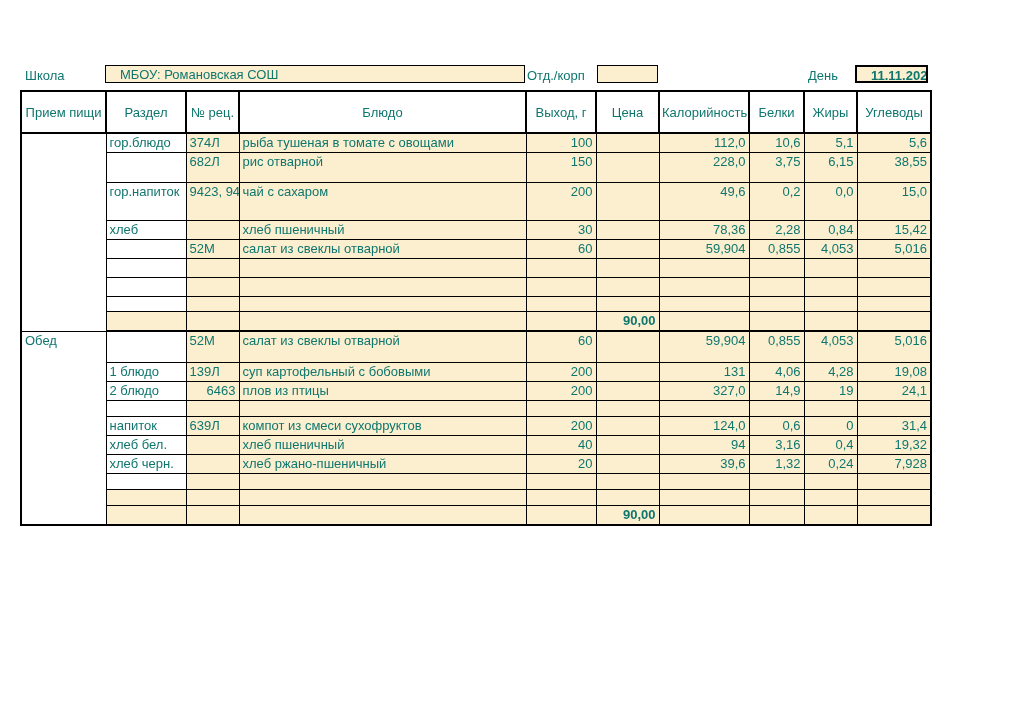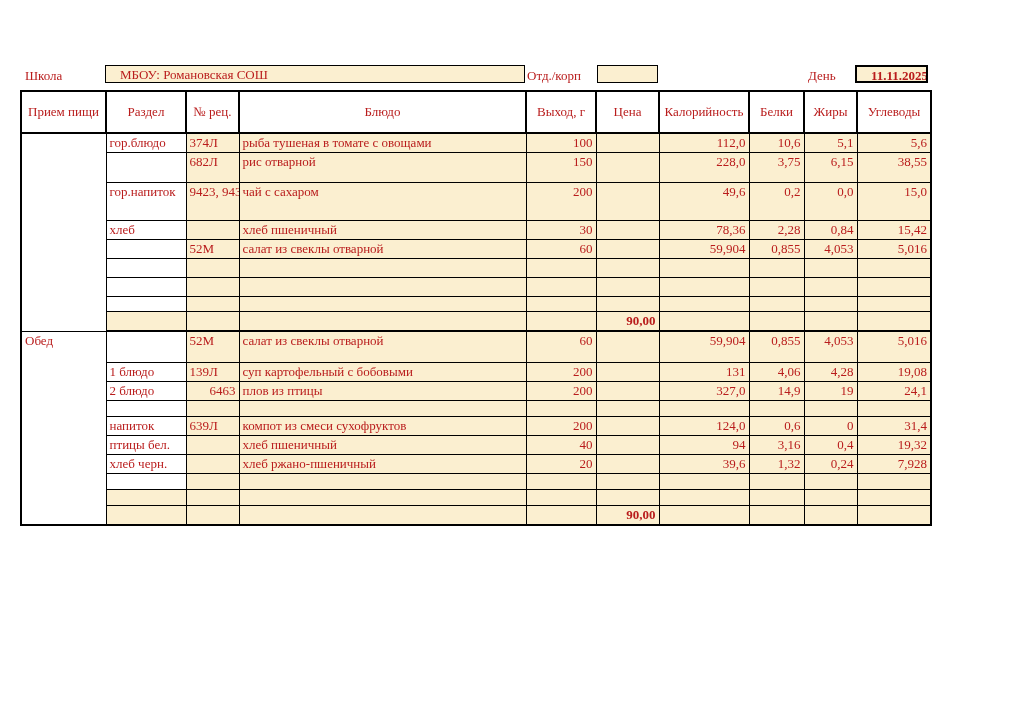--- a/index.html
+++ b/index.html
@@ -1,18 +1,18 @@
 <!DOCTYPE html>
 <html><head>
 <meta charset="utf-8">
 <style>
   html,body{margin:0;padding:0;background:#fff;}
   .page{
     position:relative;width:1024px;height:724px;background:#ffffff;
-    font-family:Liberation Serif, serif;color:#b91c1c;
+    font-family:Liberation Sans, sans-serif;color:#0f766e;
     overflow:hidden;
   }
   .lbl{
     position:absolute;font-size:13px;line-height:18px;white-space:nowrap;
   }
   .field{
     position:absolute;height:18px;background:#FBEFD0;border:1.5px solid #000;
     font-size:13px;line-height:17px;padding:0 14px;box-sizing:border-box;
     white-space:nowrap;overflow:hidden;
   }
@@ -235,21 +235,21 @@
       <td class="y">639Л</td>
       <td class="y">компот из смеси сухофруктов</td>
       <td class="y num">200</td>
       <td class="y num"></td>
       <td class="y num">124,0</td>
       <td class="y num">0,6</td>
       <td class="y num">0</td>
       <td class="y num">31,4</td>
     </tr>
     <tr style="height:18px">
-      <td class="w">птицы бел.</td>
+      <td class="w">хлеб бел.</td>
       <td class="y"></td>
       <td class="y">хлеб пшеничный</td>
       <td class="y num">40</td>
       <td class="y num"></td>
       <td class="y num">94</td>
       <td class="y num">3,16</td>
       <td class="y num">0,4</td>
       <td class="y num">19,32</td>
     </tr>
     <tr style="height:18px">

